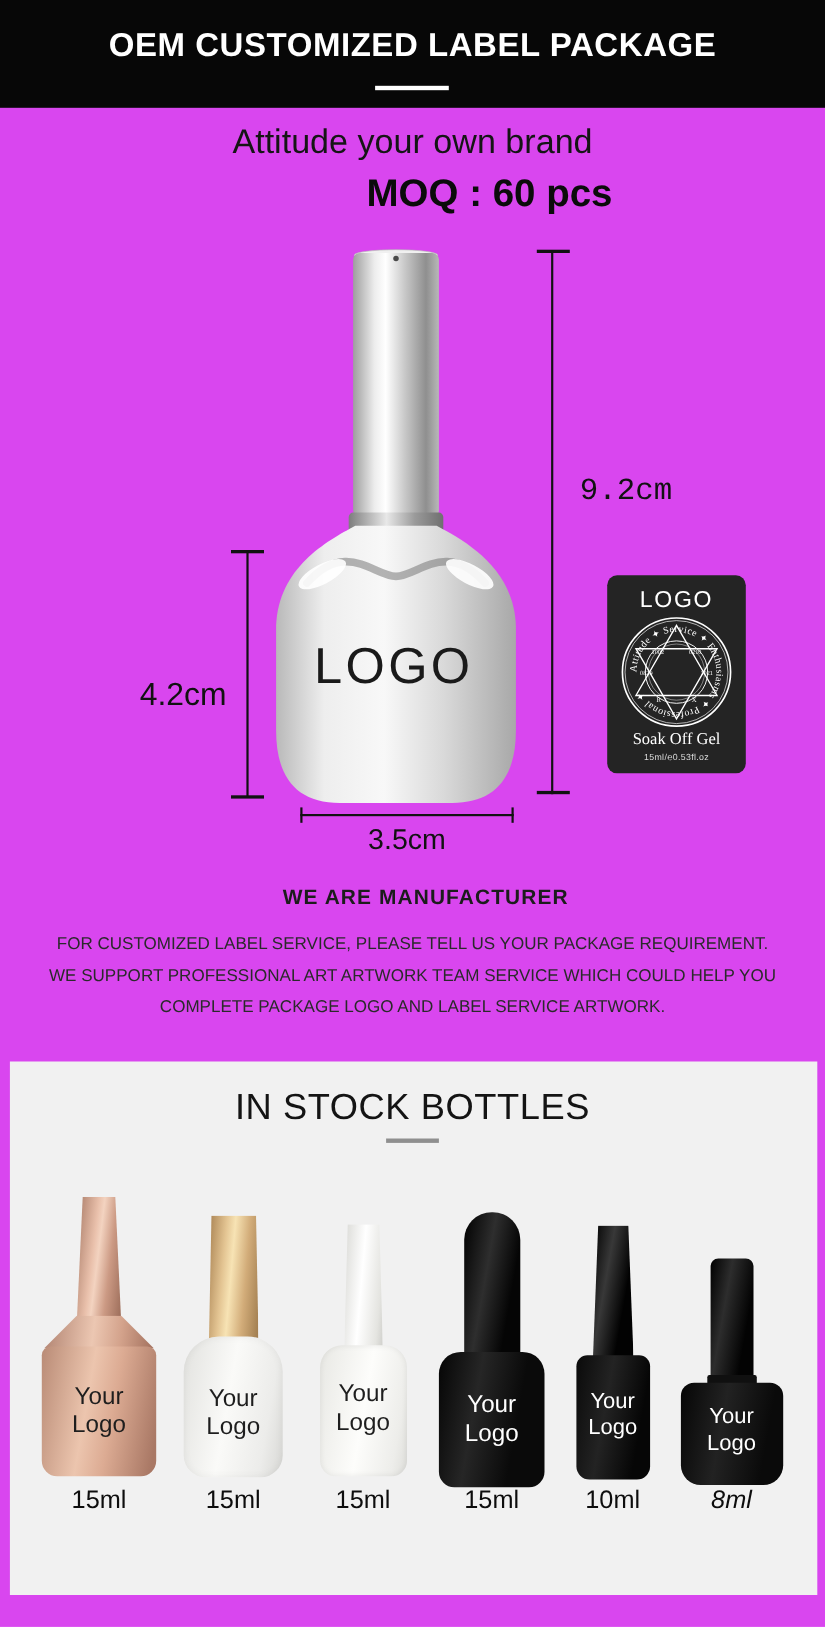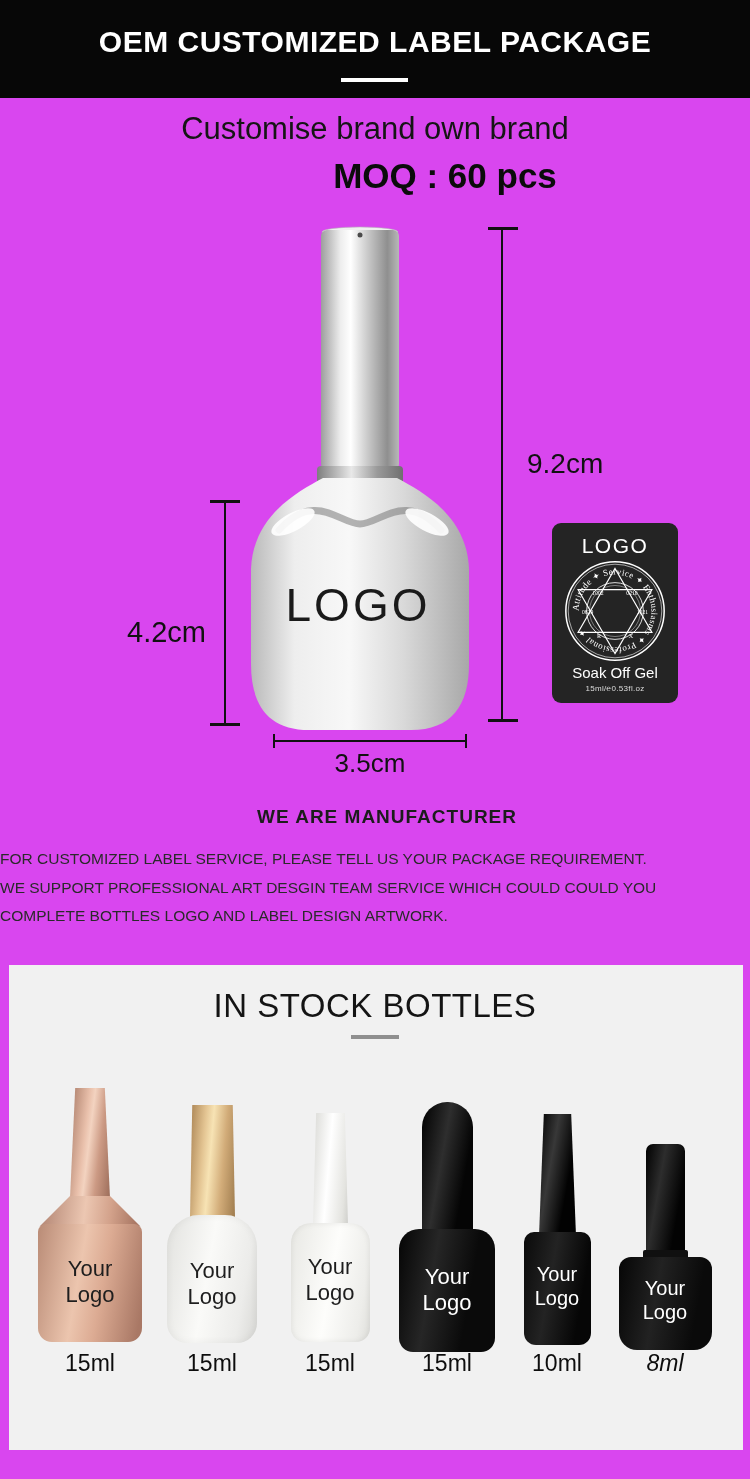--- a/index.html
+++ b/index.html
@@ -24,27 +24,27 @@
   .tbar  { position:absolute; height:3px; width:30px; background:#111; }
   .hline { position:absolute; height:2px; background:#111; }
   .tick  { position:absolute; width:2px; height:14px; background:#111; }
   .dim-label { position:absolute; color:#111; }
 
   
   .label-card { position:absolute; left:552px; top:523px; width:126px; height:180px;
                 background:#242424; border-radius:9px; display:flex; flex-direction:column;
                 align-items:center; }
   .card-logo { margin-top:11px; color:#fff; font-size:21px; letter-spacing:1.5px; line-height:24px; }
-  .card-name { color:#fff; font-family:Liberation Sans, sans-serif; font-size:15px; line-height:17px; }
+  .card-name { color:#fff; font-family:Liberation Serif, serif; font-size:15px; line-height:17px; }
   .card-volume { color:#ddd; font-size:8px; margin-top:3px; letter-spacing:.3px; }
 
   
   .manu-title { position:absolute; left:12px; top:806px; width:750px; text-align:center;
                 font-size:19px; letter-spacing:1px; color:#1c1c1c;font-weight:bold; }
-  .manu-lines { position:absolute; left:0; top:845px; width:750px; 
+  .manu-lines { position:absolute; left:0; top:845px; width:750px; text-align:center;
                 font-size:15.5px; line-height:28.5px; color:#2a2a2a; }
 
   
   .stock-panel { position:absolute; left:9px; top:965px; width:734px; height:485px; background:#f1f1f1; }
   .stock-title { position:absolute; left:0; top:987px; width:750px; text-align:center;
                  font-size:33px; font-weight:400; letter-spacing:.5px; color:#141414; }
   .stock-underline { position:absolute; left:351px; top:1035px; width:48px; height:4px; background:#8f8f8f; }
 
   
   .shape { position:absolute; }
@@ -97,21 +97,21 @@
 </head>
 <body>
 
 <div id="page">
 
   <div class="header-bar">
     <div class="header-title">OEM CUSTOMIZED LABEL PACKAGE</div>
     <div class="header-underline"></div>
   </div>
 
-  <div class="subtitle">Customise brand own brand</div>
+  <div class="subtitle">Attitude your own brand</div>
   <div class="moq">MOQ : 60 pcs</div>
 
   <svg style="position:absolute;left:245px;top:224px;" width="230" height="512" viewBox="0 0 230 512">
     <defs>
       <linearGradient id="capGrad" x1="0" y1="0" x2="1" y2="0">
         <stop offset="0" stop-color="#9e9e9e"></stop>
           <stop offset=".25" stop-color="#ededed"></stop>
         <stop offset=".38" stop-color="#ffffff"></stop>
           <stop offset=".6" stop-color="#c9c9c9"></stop>
         <stop offset=".85" stop-color="#8f8f8f"></stop>
@@ -139,21 +139,21 @@
              L224,345 C222,292 178,268 152,254 Z" fill="url(#bodyGrad)"></path>
     <path d="M34,306 C70,266 95,300 115,300 C135,300 160,266 196,306" stroke="#6e6e6e" stroke-width="7" fill="none" opacity=".5" stroke-linecap="round"></path>
     <ellipse cx="48" cy="298" rx="24" ry="9" transform="rotate(-28 48 298)" fill="#ffffff" opacity=".9"></ellipse>
     <ellipse cx="182" cy="298" rx="24" ry="9" transform="rotate(28 182 298)" fill="#ffffff" opacity=".9"></ellipse>
     <text x="113" y="397" text-anchor="middle" font-size="46" letter-spacing="3" fill="#1a1a1a" font-family="Liberation Sans, sans-serif">LOGO</text>
   </svg>
 
   <div class="tbar" style="left:488px; top:227px;"></div>
   <div class="vline" style="left:501px; top:228px; height:494px;"></div>
   <div class="tbar" style="left:488px; top:719px;"></div>
-  <div class="dim-label" style="left:527px; top:448px; font-size:28px;">9.2cm</div>
+  <div class="dim-label" style="left:527px; top:432px; font-size:28px;font-family:Liberation Mono, monospace;">9.2cm</div>
 
   <div class="tbar" style="left:210px; top:500px;"></div>
   <div class="vline" style="left:224px; top:501px; height:224px;"></div>
   <div class="tbar" style="left:210px; top:723px;"></div>
   <div class="dim-label" style="left:127px; top:606px; font-size:29px;margin-top:10px;">4.2cm</div>
 
   <div class="tick" style="left:273px; top:734px;"></div>
   <div class="hline" style="left:273px; top:740px; width:194px;"></div>
   <div class="tick" style="left:465px; top:734px;"></div>
   <div class="dim-label" style="left:310px; top:748px; width:120px; text-align:center; font-size:26px;">3.5cm</div>
@@ -180,22 +180,22 @@
       <text x="38" y="84" text-anchor="middle" font-size="6.5" fill="#fff" font-family="Liberation Serif, serif">R</text>
       <text x="72" y="84" text-anchor="middle" font-size="6.5" fill="#fff" font-family="Liberation Serif, serif">X</text>
     </svg>
     <div class="card-name">Soak Off Gel</div>
     <div class="card-volume">15ml/℮0.53fl.oz</div>
   </div>
 
   <div class="manu-title">WE ARE MANUFACTURER</div>
   <div class="manu-lines">
     <div>FOR CUSTOMIZED LABEL SERVICE, PLEASE TELL US YOUR PACKAGE REQUIREMENT.</div>
-    <div>WE SUPPORT PROFESSIONAL ART DESGIN TEAM SERVICE WHICH COULD COULD YOU</div>
-    <div>COMPLETE BOTTLES LOGO AND LABEL DESIGN ARTWORK.</div>
+    <div>WE SUPPORT PROFESSIONAL ART ARTWORK TEAM SERVICE WHICH COULD HELP YOU</div>
+    <div>COMPLETE PACKAGE LOGO AND LABEL SERVICE ARTWORK.</div>
   </div>
 
   <div class="stock-panel"></div>
   <div class="stock-title">IN STOCK BOTTLES</div>
   <div class="stock-underline"></div>
 
   <div class="shape b1-cap"></div>
   <div class="shape b1-shoulder"></div>
   <div class="shape b1-body"></div>
   <div class="your-logo dark" style="left:48px; top:1256px;">Your Logo</div>

